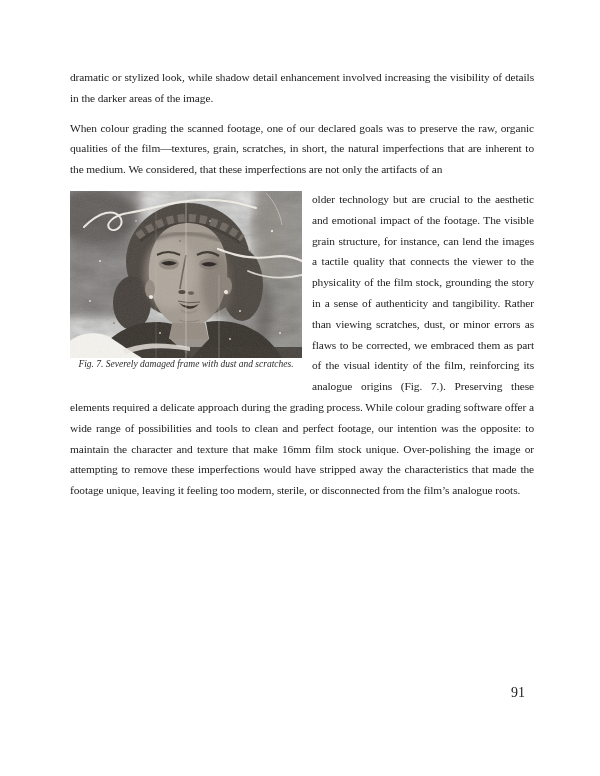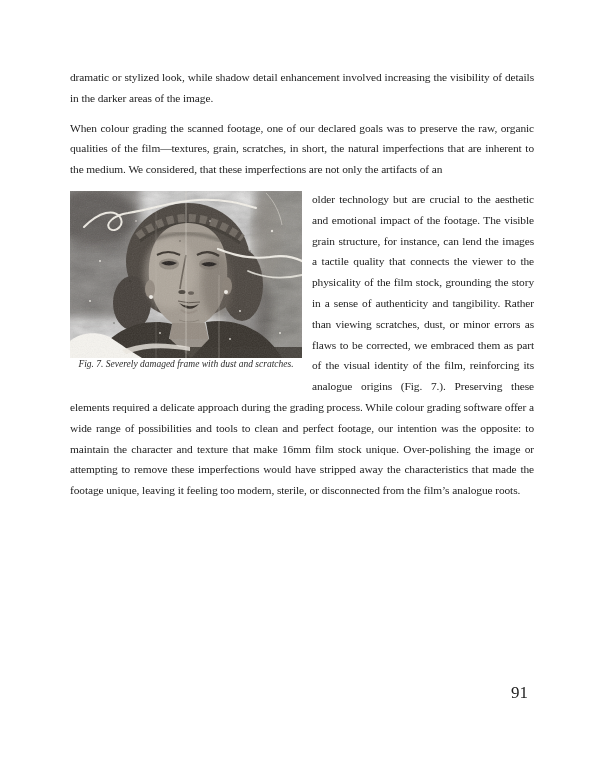--- a/index.html
+++ b/index.html
@@ -32,21 +32,21 @@
     font-size: 9.5px;
     line-height: 12px;
     letter-spacing: 0;
     text-align: center;
     color: #2a2a2a;
   }
   .page-number {
     position: absolute;
     top: 686px;
     left: 511px;
-    font-size: 17px;
+    font-size: 14px;
     line-height: 14px;
     letter-spacing: 0;
     color: #1c1c1c;
   }
 </style>
 </head>
 <body>
 
 <div class="page">
 

